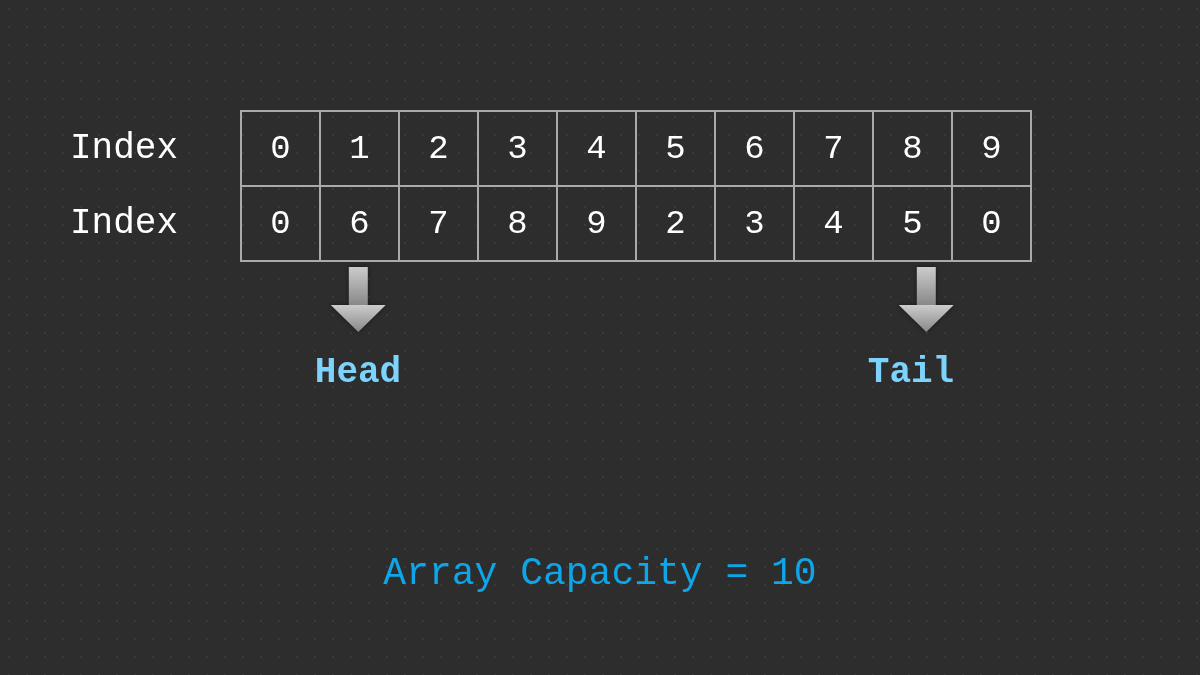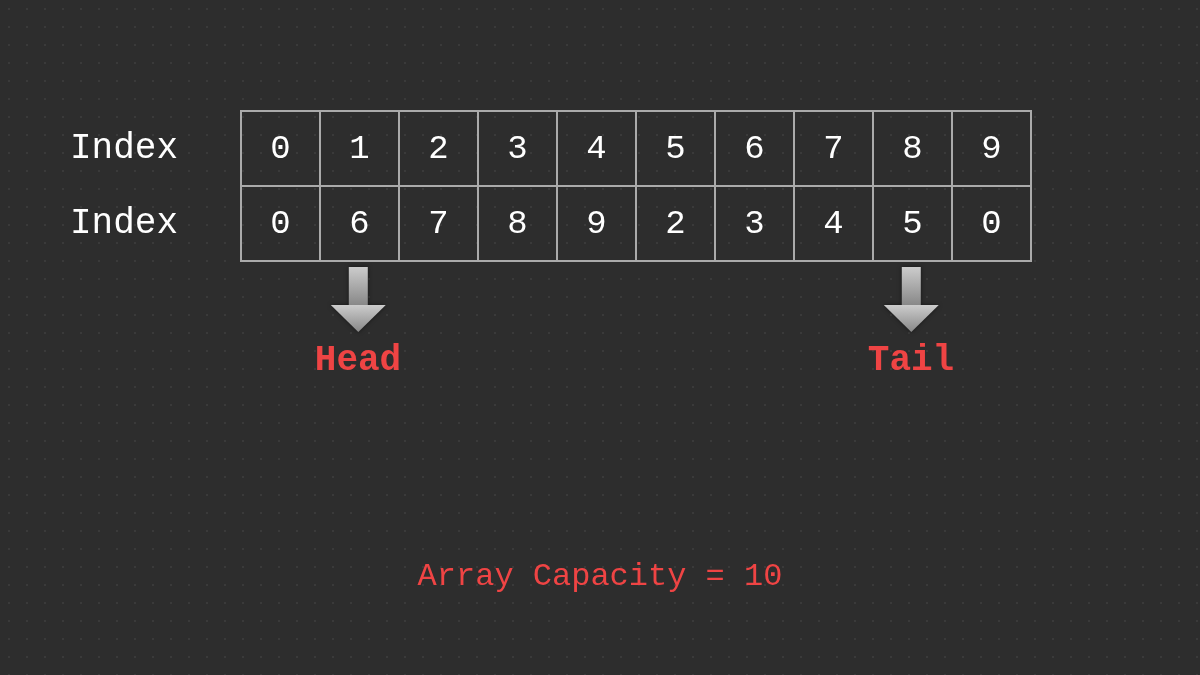--- a/index.html
+++ b/index.html
@@ -61,34 +61,34 @@
       vertical-align: middle;
       font-size: 34px;
       font-weight: 300;
       color: white;
       font-family: 'Courier New', Courier, monospace;
     }
 
     .arrow-label {
       font-size: 36px;
       font-weight: bold;
-      color: #ef4444;
-      margin-top: 8px;
+      color: #7dd3fc;
+      margin-top: 20px;
       font-family: 'Courier New', Courier, monospace;
     }
 
     .capacity-text {
       position: absolute;
       bottom: 80px;
       left: 0;
       right: 0;
       text-align: center;
-      font-size: 32px;
+      font-size: 38px;
       font-weight: 300;
-      color: #ef4444;
+      color: #0ea5e9;
       font-family: 'Courier New', Courier, monospace;
     }
 
     
     .arrows-row {
       position: relative;
       height: 120px;
       margin-left: 180px;
       margin-top: 5px;
     }
@@ -155,21 +155,21 @@
           </linearGradient>
         </defs>
 
         <rect x="18" y="0" width="19" height="38" fill="url(#arrowGrad1)"></rect>
 
         <polygon points="0,38 27.5,65 55,38" fill="url(#arrowGrad1)"></polygon>
       </svg>
       <div class="arrow-label">Head</div>
     </div>
 
-    <div class="arrow-item" style="left: calc(79px * 8 + 39px); transform: translateX(-50%);">
+    <div class="arrow-item" style="left: calc(79px * 8 + 39px); transform: translateX(-50%); align-items: flex-end;">
       <svg class="arrow-svg" width="55" height="65" viewBox="0 0 55 65">
         <defs>
           <linearGradient id="arrowGrad2" x1="0%" y1="0%" x2="0%" y2="100%">
             <stop offset="0%" style="stop-color:#cccccc;stop-opacity:1"></stop>
             <stop offset="100%" style="stop-color:#888888;stop-opacity:1"></stop>
           </linearGradient>
         </defs>
         <rect x="18" y="0" width="19" height="38" fill="url(#arrowGrad2)"></rect>
         <polygon points="0,38 27.5,65 55,38" fill="url(#arrowGrad2)"></polygon>
       </svg>

